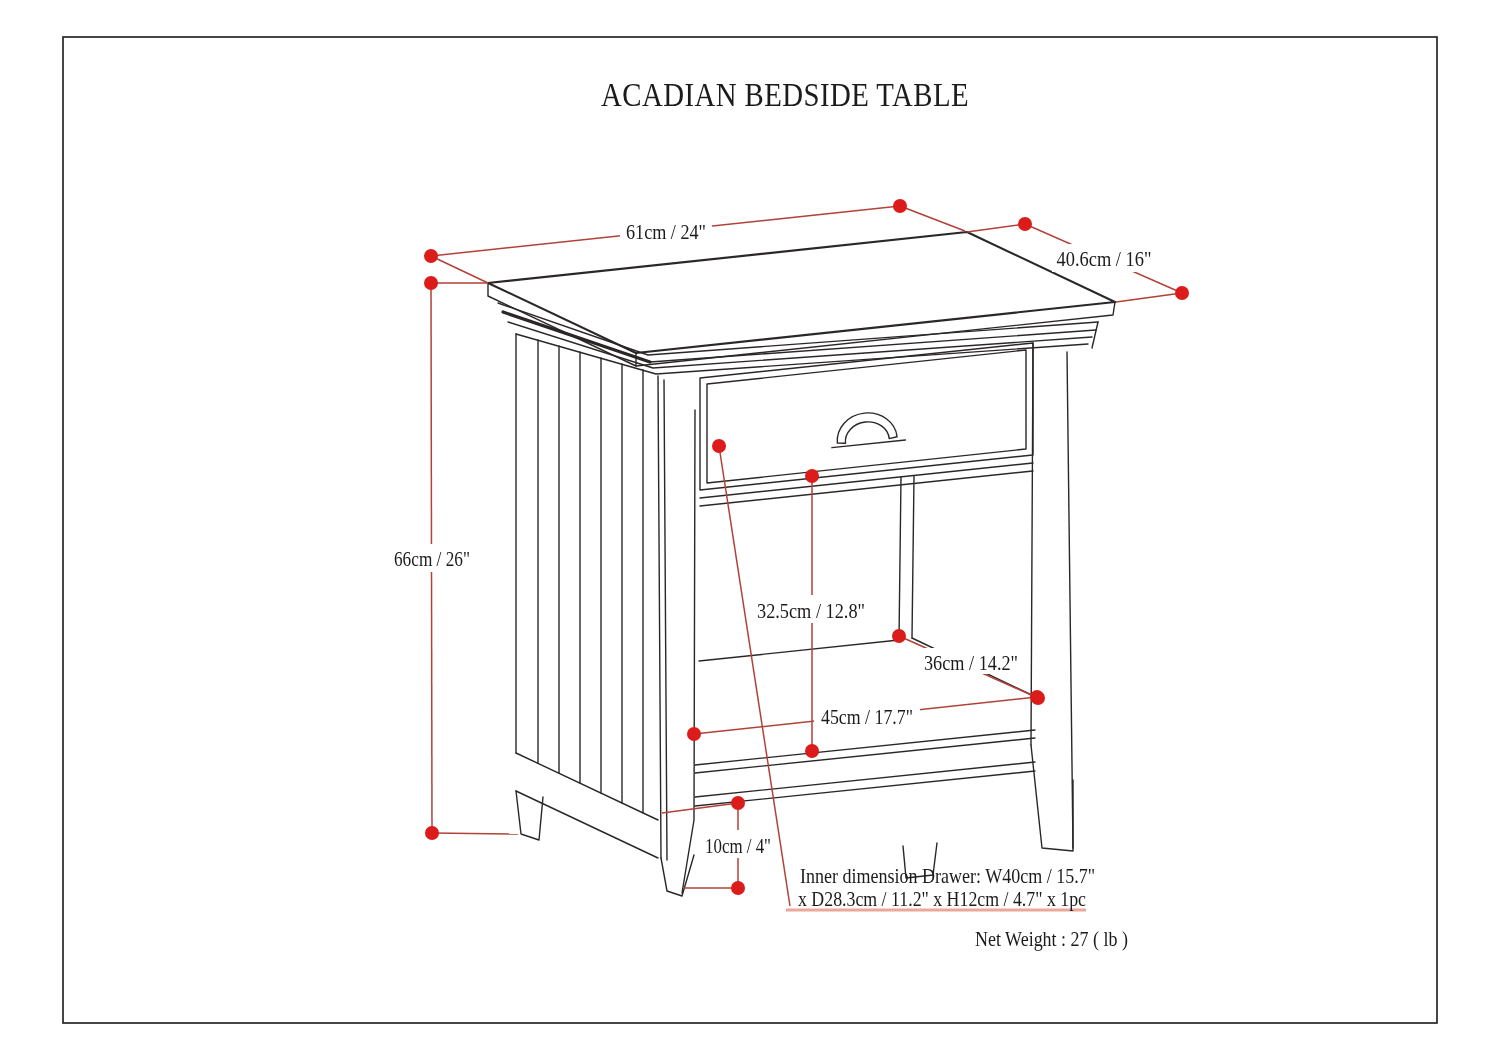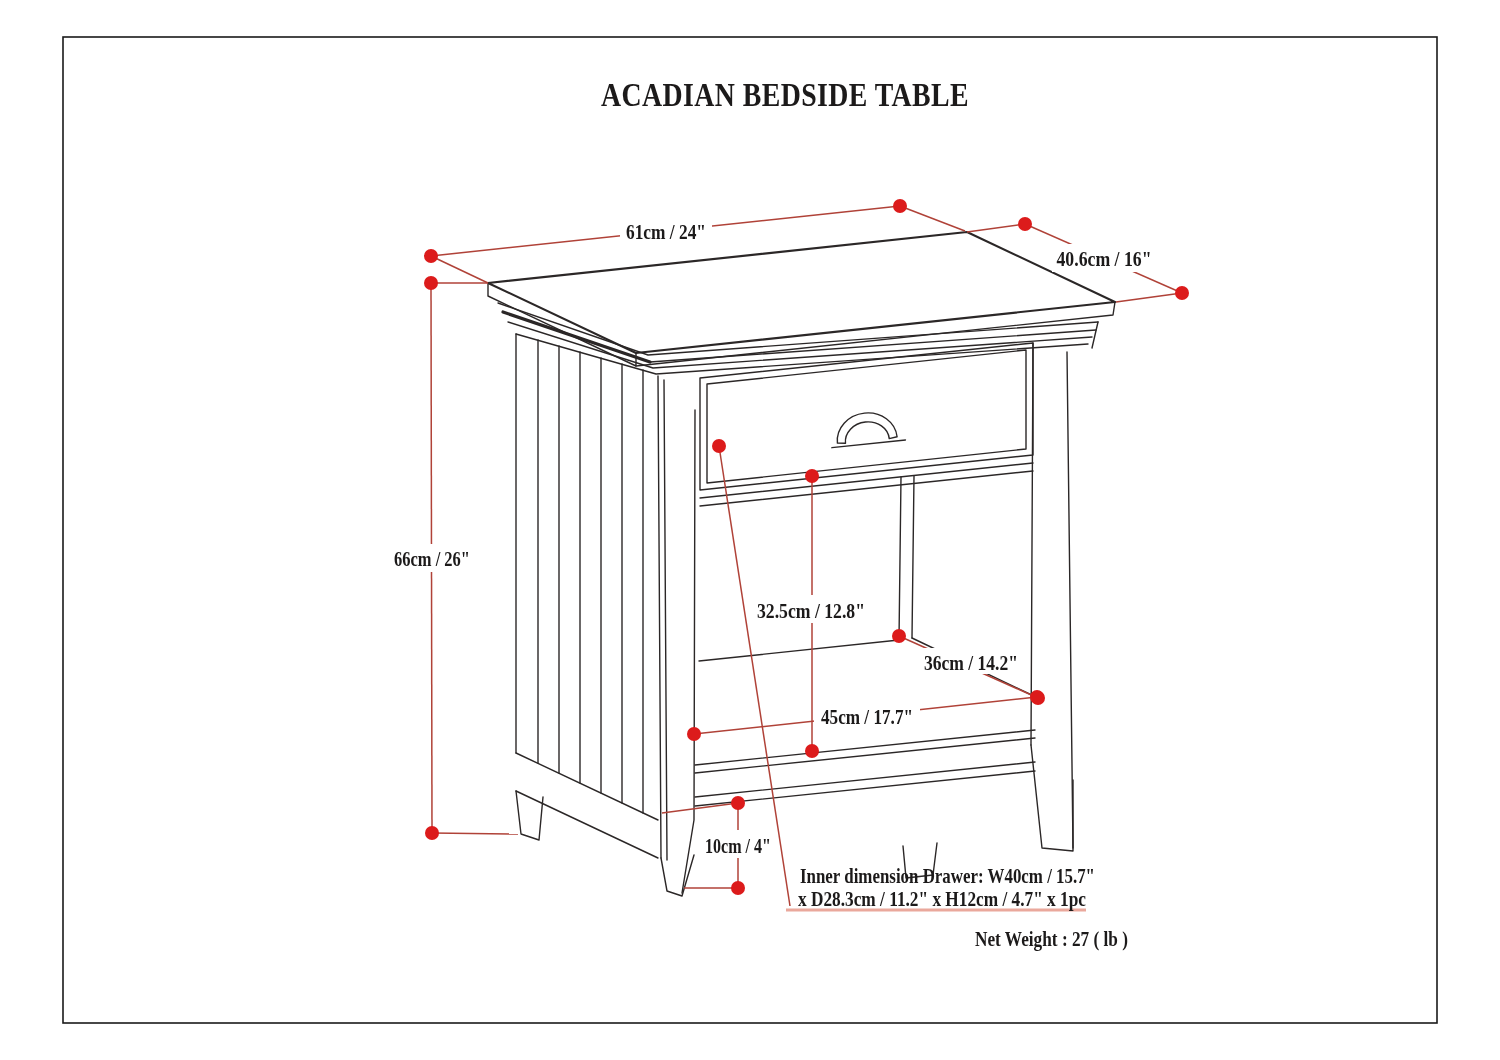--- a/index.html
+++ b/index.html
@@ -9,21 +9,20 @@
     --underline:#eaa89c;
     --paper:#ffffff;
   }
   html,body{margin:0;padding:0;background:#fff;}
   .page{
     position:relative;
     width:1500px;height:1060px;
     background:var(--paper);
     font-family:"Liberation Serif", serif;
     overflow:hidden;
-    font-weight:bold;
   }
   svg text{font-family:"Liberation Serif", serif; fill:#1c1a1a;}
   .title-text{font-size:34px; letter-spacing:0.5px;}
   .dim-label{font-size:22px;}
   .note-label{font-size:21px;}
   .ink-line{stroke:var(--ink);stroke-width:1.4;fill:none;stroke-linecap:round;stroke-linejoin:round;}
   .ink-heavy{stroke:var(--ink);stroke-width:2.1;fill:none;stroke-linecap:round;stroke-linejoin:round;}
   .ink-thick{stroke:var(--ink);stroke-width:3.2;fill:none;stroke-linecap:round;}
   .dim-line{stroke:var(--dim);stroke-width:1.5;fill:none;}
   .dim-dot{fill:var(--dot);}

